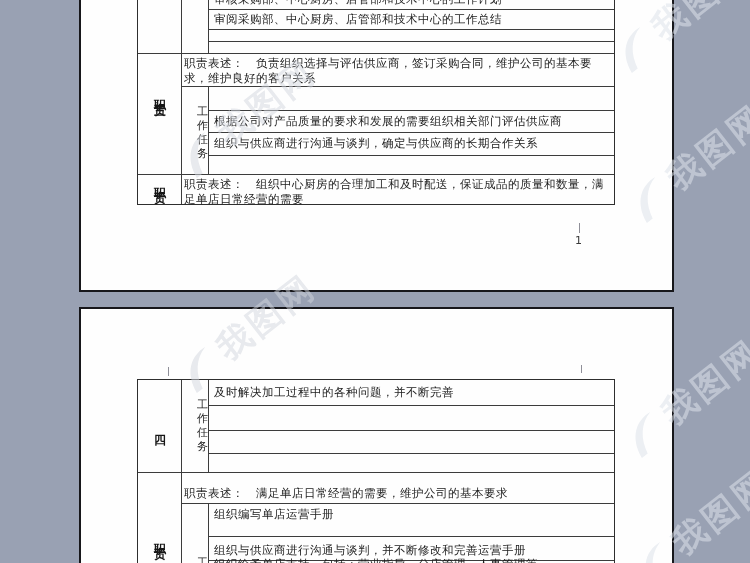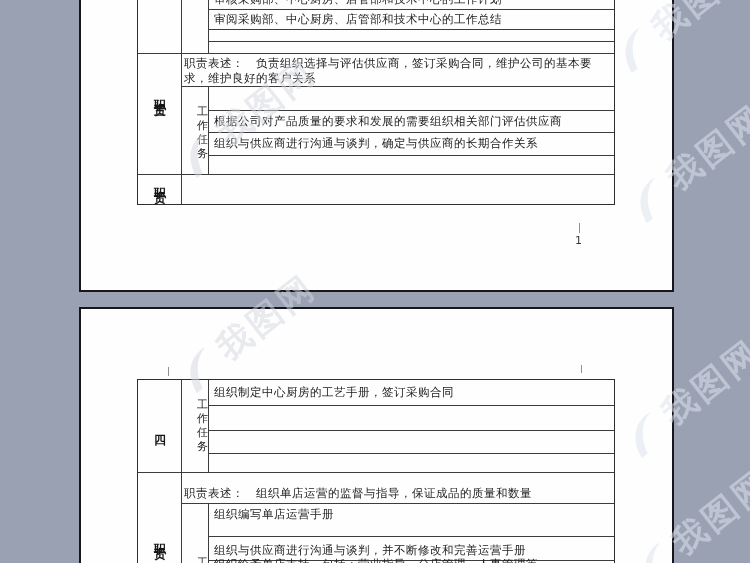--- a/index.html
+++ b/index.html
@@ -86,20 +86,21 @@
       <div class="desc-text" style="left:46px;top:71px;width:428px;">职责表述：　负责组织选择与评估供应商，签订采购合同，维护公司的基本要求，维护良好的客户关系</div>
       <div class="tasklabel-box" style="left:43px;top:133px;width:27px;height:30px;">
         <div class="tasklabel">工作任务</div>
       </div>
       <div class="cell-text" style="left:76px;top:130px;">根据公司对产品质量的要求和发展的需要组织相关部门评估供应商</div>
       <div class="cell-text" style="left:76px;top:152px;">组织与供应商进行沟通与谈判，确定与供应商的长期合作关系</div>
 
       <div class="vlabel-box" style="left:0;top:193px;width:43px;height:30px;">
         <div class="vlabel">职责</div>
       </div>
+      <div class="desc-text" style="left:46px;top:192px;width:428px;">职责表述：　组织中心厨房的合理加工和及时配送，保证成品的质量和数量，满足单店日常经营的需要</div>
     </div>
 
     <div class="caret" style="left:498px;top:283px;height:10px;"></div>
     <div class="pagenum" style="left:494px;top:294px;">1</div>
   </div>
 
   <div class="page" id="page2">
 
     <div class="caret" style="left:87px;top:58px;height:9px;"></div>
     <div class="caret" style="left:500px;top:56px;height:8px;"></div>
@@ -117,26 +118,26 @@
       <div class="hline" style="left:43px;top:123px;width:435px;"></div>
       <div class="hline" style="left:70px;top:156px;width:408px;"></div>
       <div class="hline" style="left:70px;top:180px;width:408px;"></div>
 
       <div class="vlabel-box" style="left:0;top:0;width:43px;height:92px;align-items:center;">
         <div class="vlabel">四</div>
       </div>
       <div class="tasklabel-box" style="left:43px;top:0;width:27px;height:92px;">
         <div class="tasklabel">工作任务</div>
       </div>
-      <div class="cell-text" style="left:76px;top:6px;">组织制定中心厨房的工艺手册，签订采购合同</div>
+      <div class="cell-text" style="left:76px;top:6px;">及时解决加工过程中的各种问题，并不断完善</div>
 
       <div class="vlabel-box" style="left:0;top:154px;width:43px;height:60px;">
         <div class="vlabel">职责</div>
       </div>
-      <div class="desc-text" style="left:46px;top:106px;width:428px;">职责表述：　组织单店运营的监督与指导，保证成品的质量和数量</div>
+      <div class="desc-text" style="left:46px;top:106px;width:428px;">职责表述：　满足单店日常经营的需要，维护公司的基本要求</div>
       <div class="tasklabel-box" style="left:43px;top:177px;width:27px;height:30px;align-items:flex-start;">
         <div class="tasklabel" style="line-height:12px;">工作任务</div>
       </div>
       <div class="cell-text" style="left:76px;top:128px;">组织编写单店运营手册</div>
       <div class="cell-text" style="left:76px;top:164px;">组织与供应商进行沟通与谈判，并不断修改和完善运营手册</div>
       <div class="cell-text" style="left:76px;top:178px;">组织给予单店支持，包括：营业指导、分店管理、人事管理等</div>
     </div>
   </div>
 
   <div class="wm" style="left:600px;top:-10px;">

